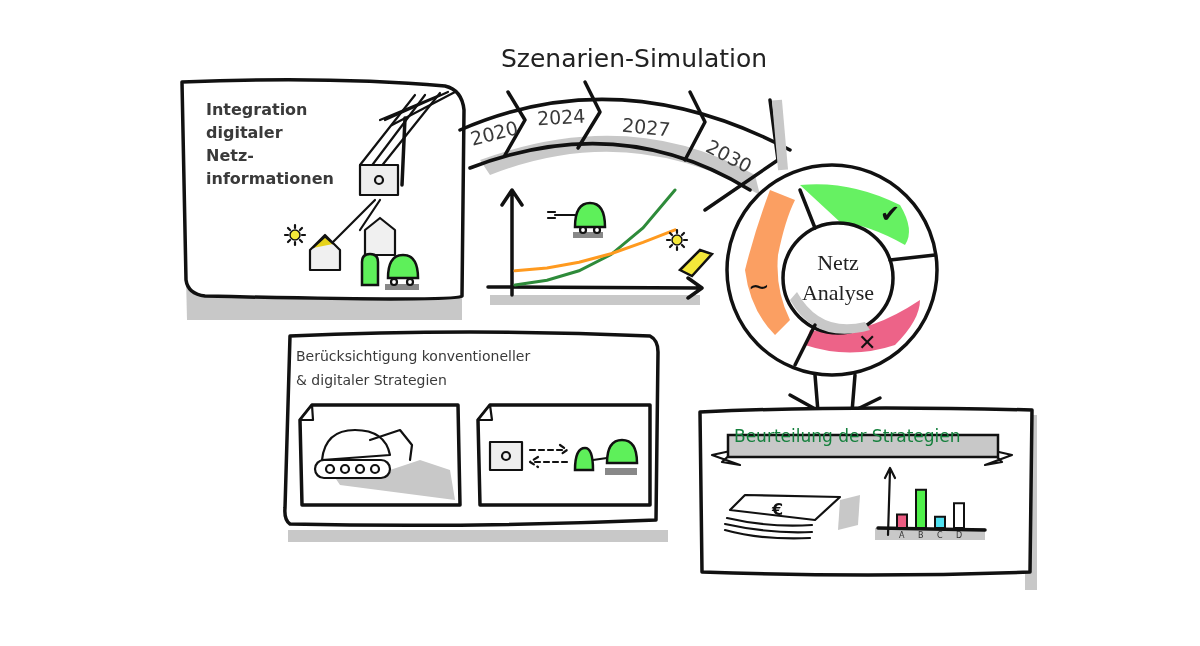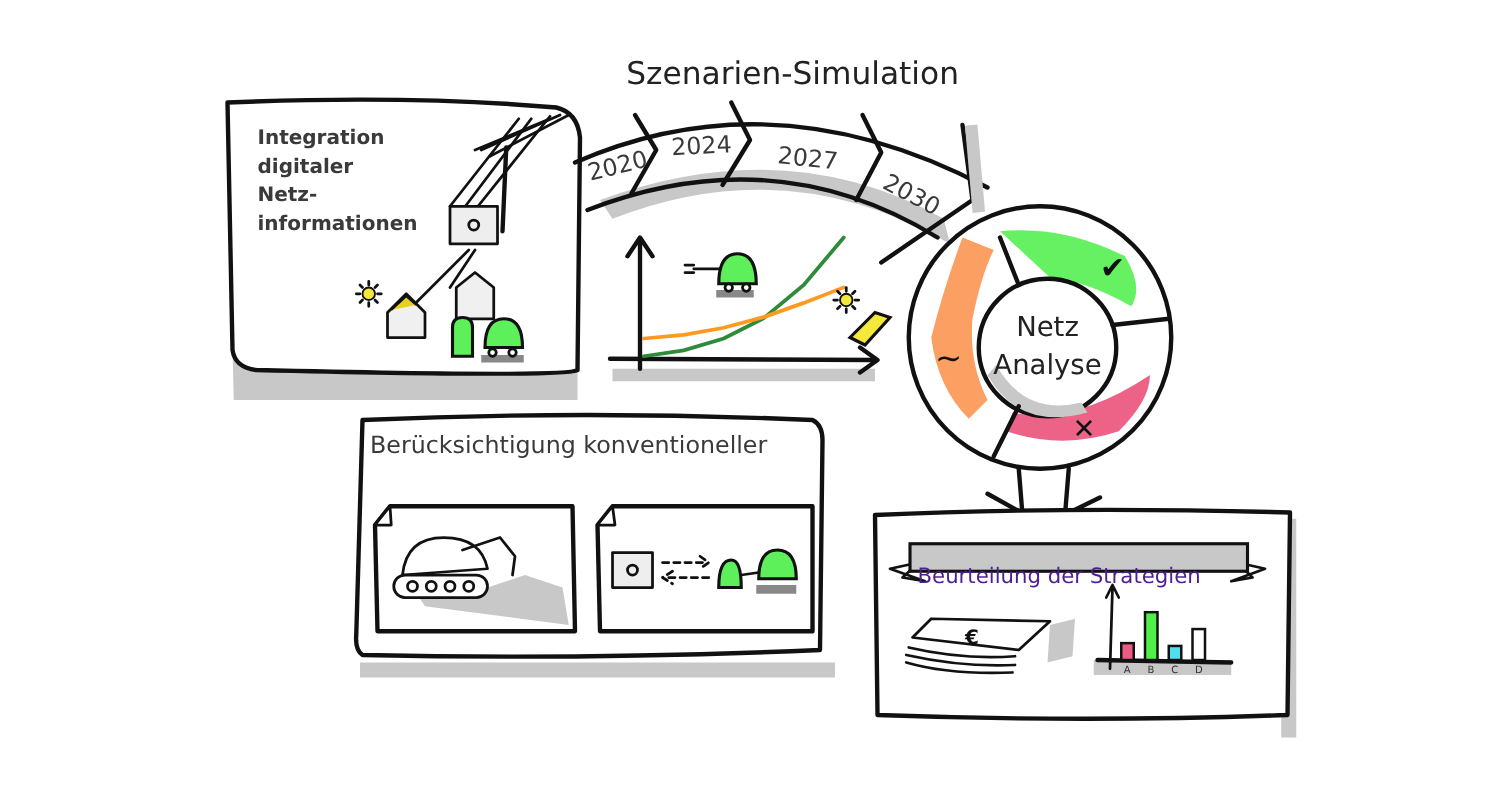--- a/index.html
+++ b/index.html
@@ -170,22 +170,23 @@
 <div class="txt" style="left:622px;top:116px;font-size:19px;transform:rotate(6deg);">2027</div>
 <div class="txt" style="left:705px;top:145px;font-size:19px;transform:rotate(28deg);">2030</div>
 
 <div class="txt" style="left:206px;top:98px;font-size:16px;line-height:23px;font-weight:bold;">
   <div>Integration</div>
   <div>digitaler</div>
   <div>Netz-</div>
   <div>informationen</div>
 </div>
 
-<div class="txt" style="left:788px;top:248px;font-size:22px;line-height:30px;color:#222;text-align:center;width:100px;">
+<div class="txt" style="left:788px;top:248px;font-size:22px;line-height:30px;color:#222;text-align:center;width:100px;font-family:Liberation Serif, serif;">
   <div>Netz</div>
   <div>Analyse</div>
 </div>
 
-<div class="txt" style="left:296px;top:344px;font-size:19px;line-height:24px;">
+<div class="txt" style="left:296px;top:344px;font-size:14px;line-height:24px;">
   <div>Berücksichtigung  konventioneller</div>
+  <div>&amp; digitaler Strategien</div>
 </div>
 
-<div class="txt" style="left:734px;top:451px;font-size:17px;color:#4c1d95;">Beurteilung der Strategien</div>
+<div class="txt" style="left:734px;top:426px;font-size:17px;color:#15803d;">Beurteilung der Strategien</div>
 
 </body></html>

